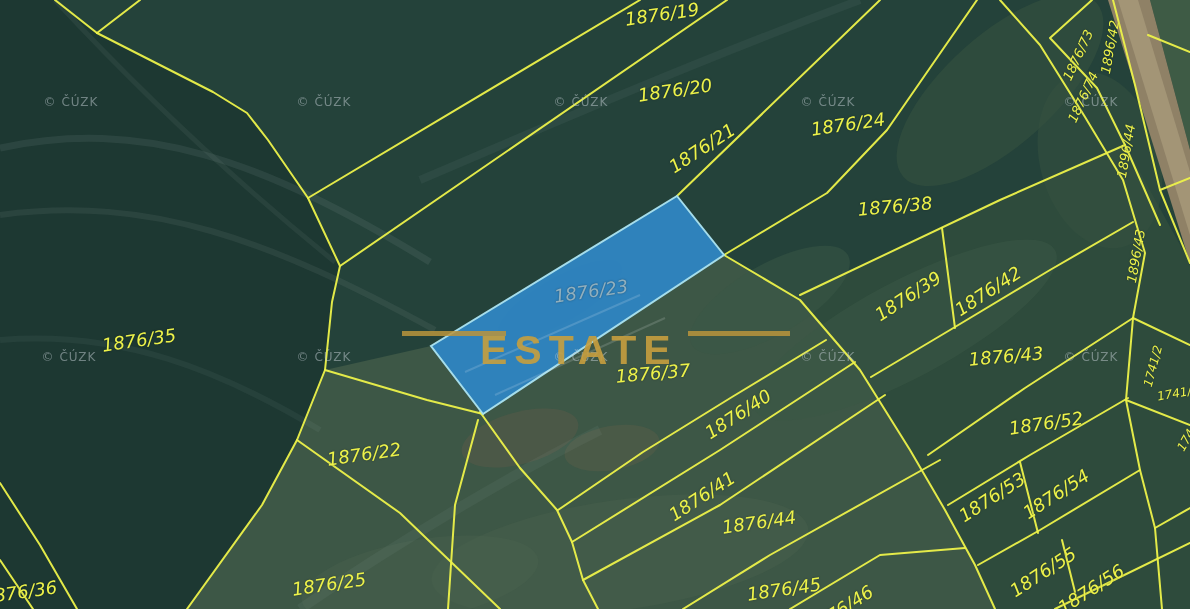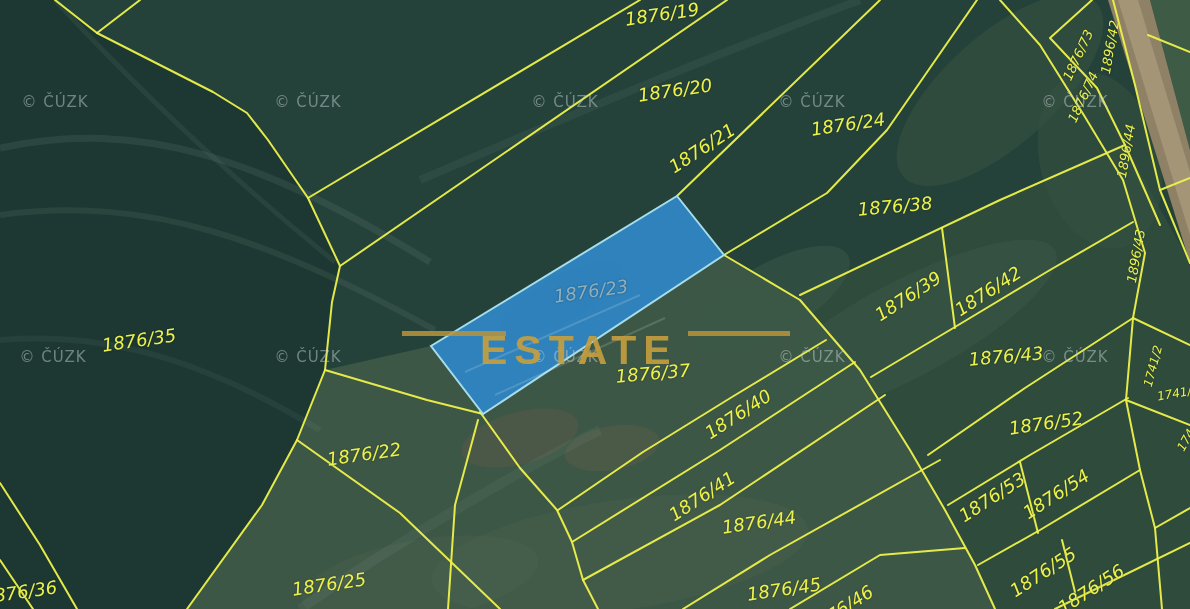--- a/index.html
+++ b/index.html
@@ -11,23 +11,24 @@
   #map svg{position:absolute;left:0;top:0;}
   .parcel-label{
     position:absolute; white-space:nowrap;
     font-style:italic; color:#EDF24A;
     transform:translate(-50%,-50%);
     text-shadow:0 0 2px rgba(0,0,0,.35);
     pointer-events:none;
   }
   .cuzk-wm{
     position:absolute; white-space:nowrap;
-    font-size:15px; letter-spacing:1px;
+    font-size:12px; letter-spacing:1px;
     transform:translate(-50%,-50%);
     pointer-events:none;
+    margin-left:16px;
   }
   .brand{position:absolute; pointer-events:none;}
   #orca-name{
     font-family:"DejaVu Serif", serif; font-weight:bold;
     font-size:97px; line-height:1; letter-spacing:-2px;
   }
   #estate-name{
     font-family:"Liberation Sans", sans-serif; font-weight:bold;
     font-size:41px; line-height:1; letter-spacing:7px;
   }

